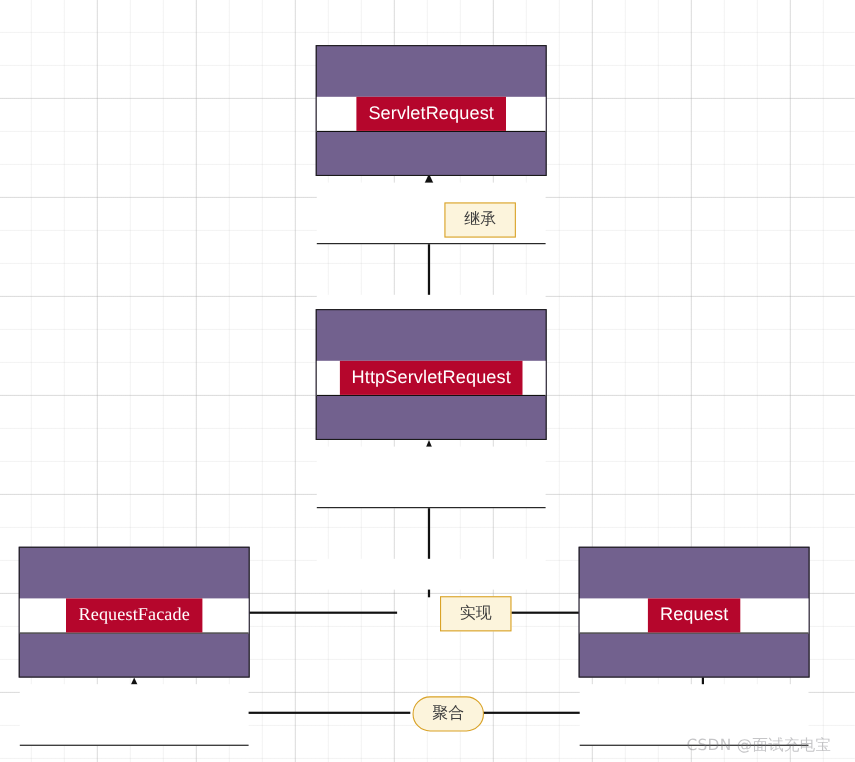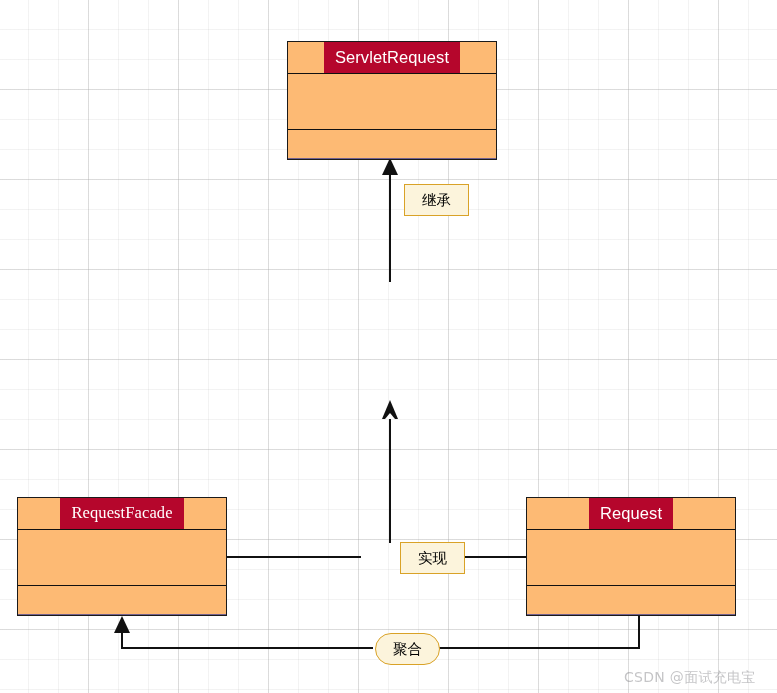--- a/index.html
+++ b/index.html
@@ -35,21 +35,22 @@
   .uml-class {
     position: absolute;
     box-sizing: border-box;
     border: 1.6px solid #1a1a1a;
     background: #72618e;
     box-shadow: 0 0 0 0 rgba(0,0,0,0);
   }
   .uml-band {
     position: relative;
     box-sizing: border-box;
-    background: #fdba74;
+    background: #ffffff;
+    margin-top: 46px;
   }
   .uml-band.title-band {
     height: 32px;
     display: flex;
     align-items: stretch;
     justify-content: center;
     border-bottom: 1.6px solid #111;
   }
   .uml-title {
     display: flex;
@@ -105,21 +106,21 @@
     border-right: 5px solid transparent;
     border-bottom: 6px solid #ffffff;
   }
 
   
   .rel-label {
     position: absolute;
     box-sizing: border-box;
     background: #fcf4dc;
     border: 1.6px solid #d9a227;
-    color: #000000;
+    color: #404040;
     font-family: "DejaVu Sans", "Liberation Sans", sans-serif;
     font-size: 14.5px;
     line-height: 1;
     display: flex;
     align-items: center;
     justify-content: center;
     white-space: nowrap;
     padding: 0 8px;
   }
 
@@ -160,20 +161,27 @@
   <div class="arrowhead arrow-up-solid" style="left:114px; top:616px;"></div>
 
   <div class="uml-class" style="left:287px; top:41px; width:210px; height:119px;">
     <div class="uml-band title-band">
       <div class="uml-title">ServletRequest</div>
     </div>
     <div class="uml-band attr-band"></div>
     <div class="uml-band op-band"></div>
   </div>
 
+  <div class="uml-class" style="left:287px; top:281px; width:210px; height:119px;">
+    <div class="uml-band title-band">
+      <div class="uml-title">HttpServletRequest</div>
+    </div>
+    <div class="uml-band attr-band"></div>
+    <div class="uml-band op-band"></div>
+  </div>
 
   <div class="uml-class" style="left:17px; top:497px; width:210px; height:119px;font-family:Liberation Serif, serif;">
     <div class="uml-band title-band">
       <div class="uml-title">RequestFacade</div>
     </div>
     <div class="uml-band attr-band"></div>
     <div class="uml-band op-band"></div>
   </div>
 
   <div class="uml-class" style="left:526px; top:497px; width:210px; height:119px;">

